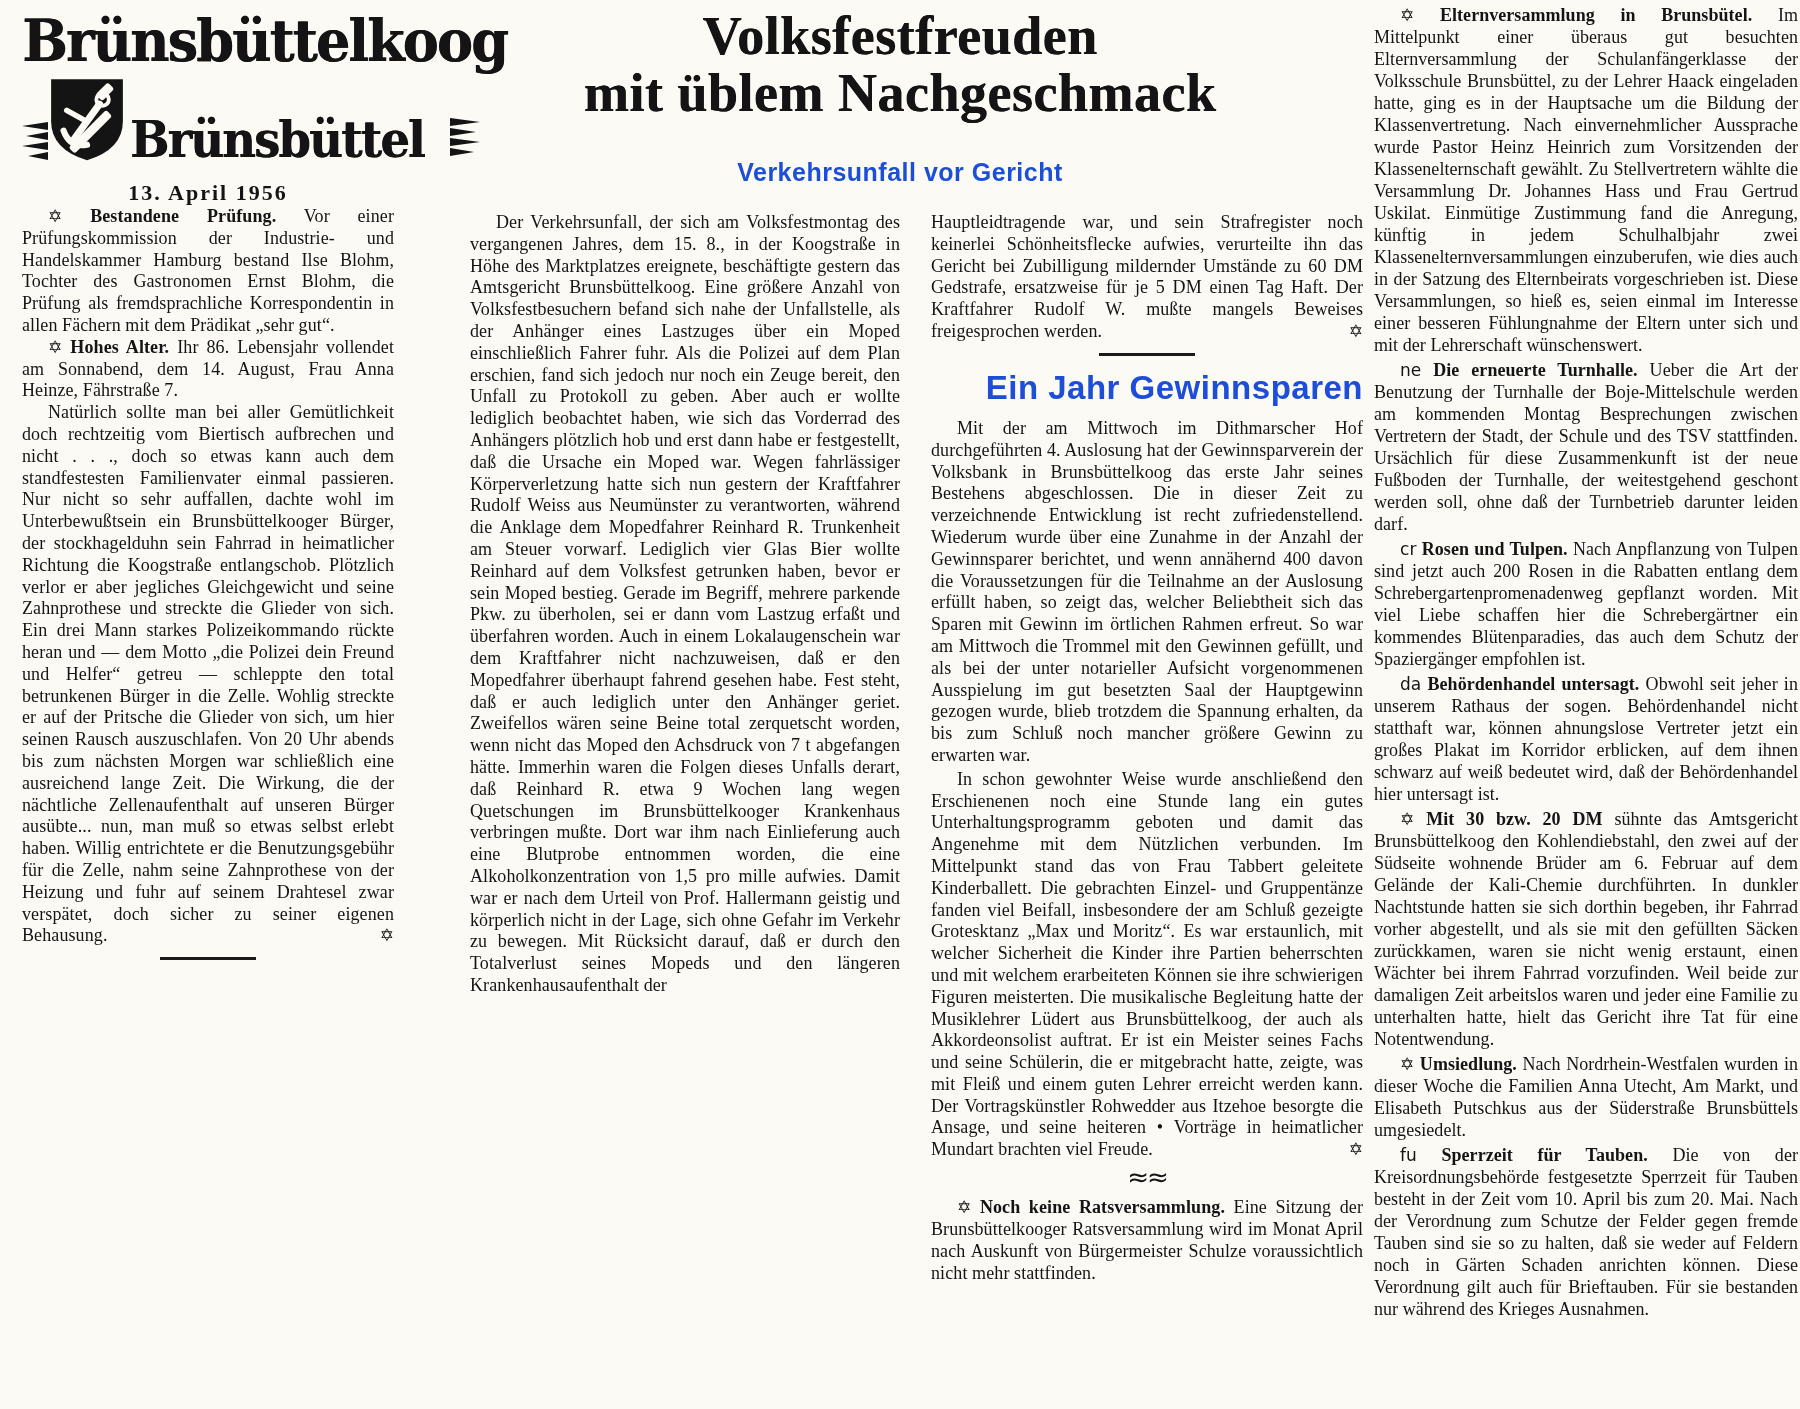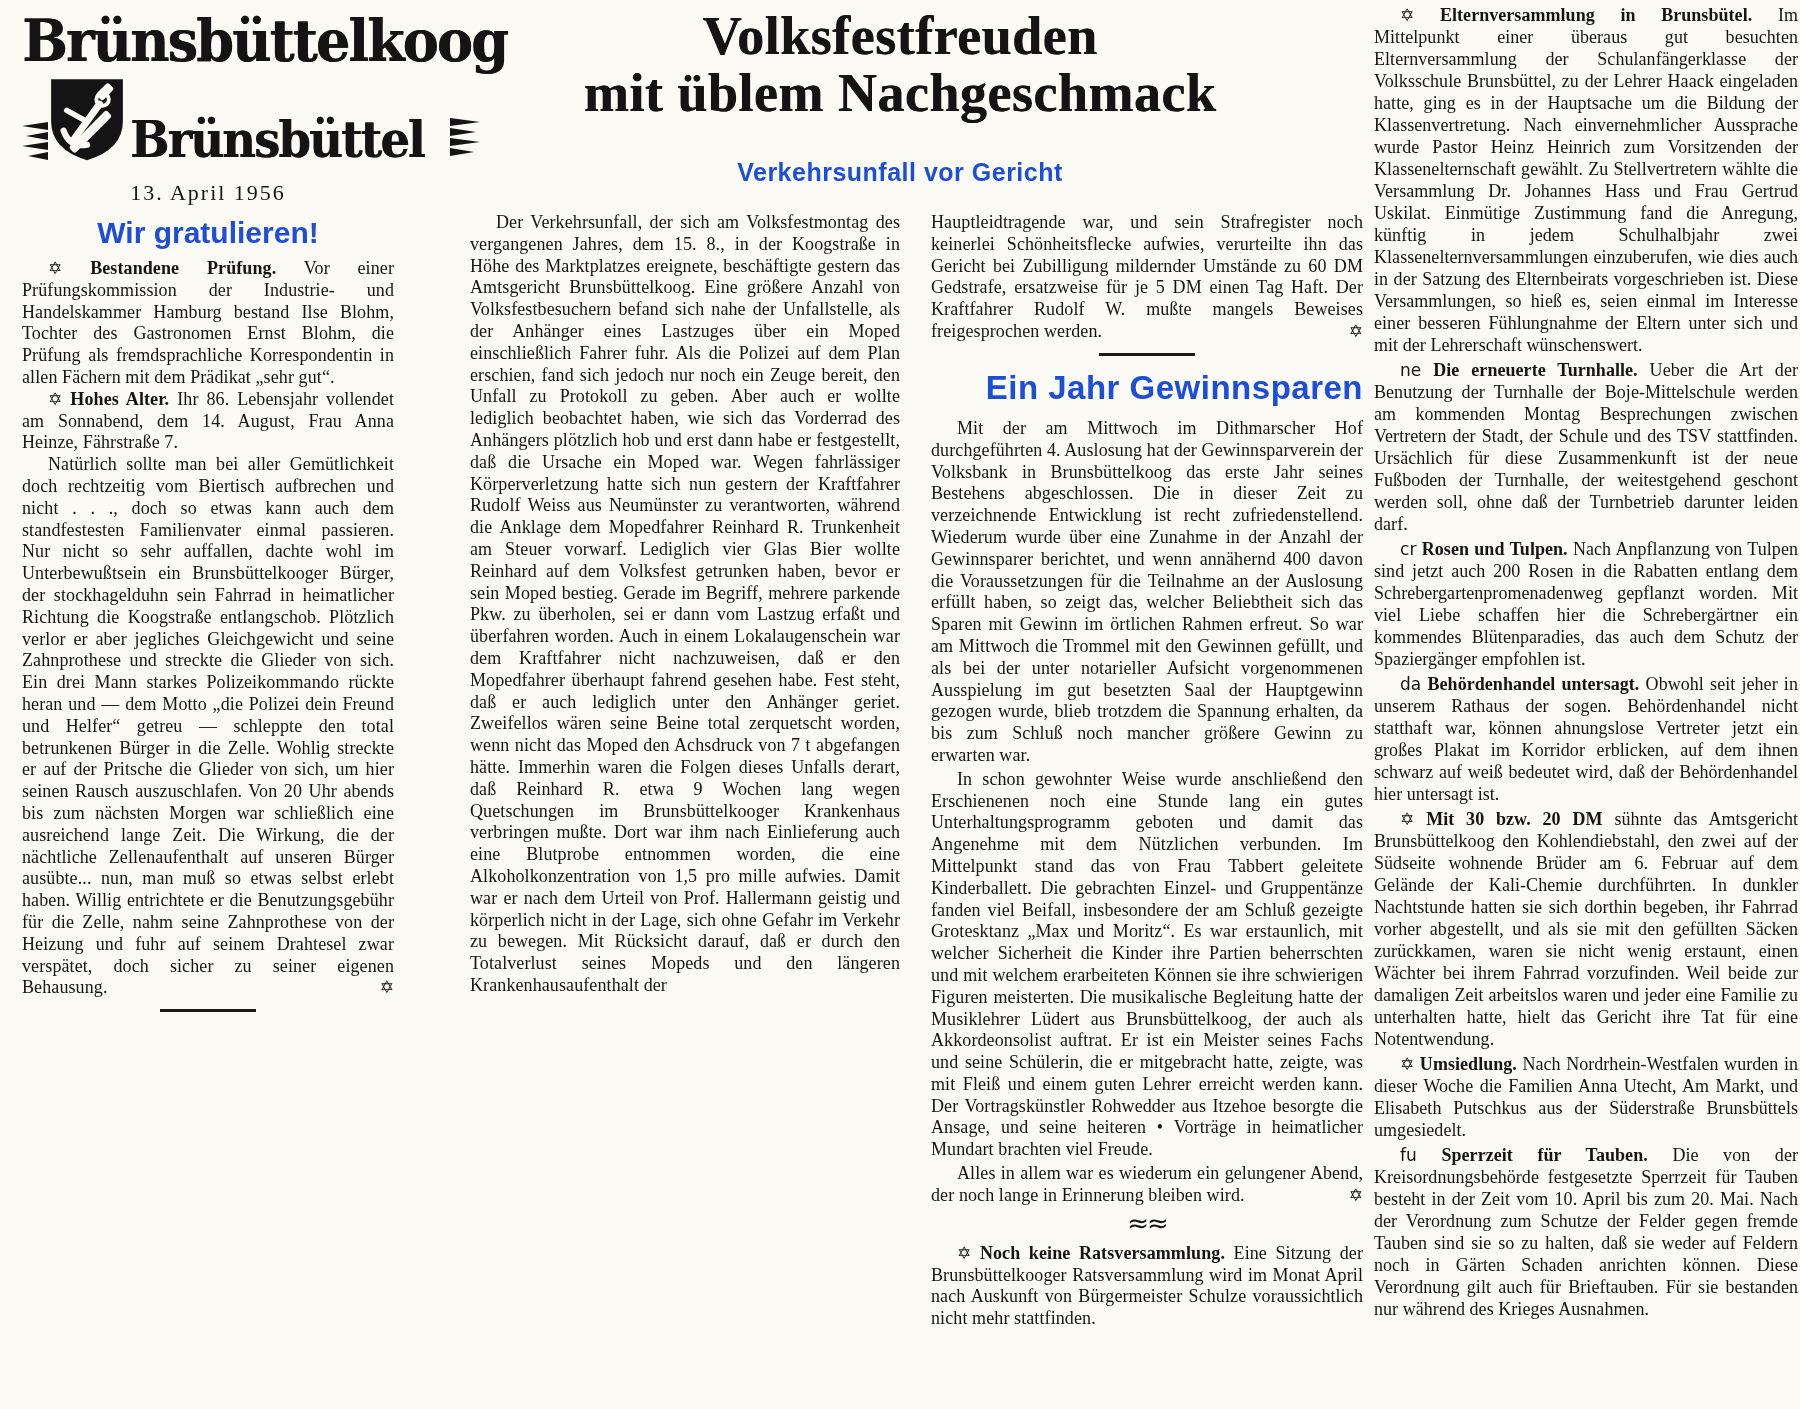--- a/index.html
+++ b/index.html
@@ -29,21 +29,21 @@
   }
   .masthead-row{display:flex;align-items:flex-end;margin-top:6px;}
   .masthead-line2{
     font-family:"DejaVu Serif", serif;font-weight:700;
     font-size:50px;line-height:52px;letter-spacing:-2px;
     white-space:nowrap;transform:scaleX(.93);transform-origin:left;
     text-shadow:.6px 0 0 currentColor;
   }
   .shield{flex:0 0 auto;margin-right:4px;}
   .flourish{flex:0 0 auto;}
-  .date-line{text-align:center;font-weight:400;font-size:22px;margin-top:14px;letter-spacing:2px;}
+  .date-line{text-align:center;font-weight:700;font-size:22px;margin-top:14px;letter-spacing:2px;}
   .head-gratulieren{text-align:center;font-size:30px;line-height:34px;margin:10px 0 8px 0;}
   .head-polizei{text-align:center;font-size:34px;line-height:38px;margin:16px 0 10px 0;letter-spacing:.5px;}
   .endmark{ text-align:right;margin-top:-21.8px;font-family:"DejaVu Sans",sans-serif;font-size:17px;}
   .rule-short{width:96px;border:0;border-top:3px solid #1a1a1a;margin:12px auto 0 auto;}
   
   .center-block{position:absolute;left:430px;top:0;width:940px;height:1409px;}
   .main-headline{
     text-align:center;font-family:"Liberation Serif", serif;font-weight:700;
     font-size:54px;line-height:57px;letter-spacing:.5px;margin-top:8px;
     text-shadow:.5px 0 0 currentColor;
@@ -93,21 +93,20 @@
             <polygon points="0,4 30,8 0,12" fill="#141414"></polygon>
             <polygon points="0,14 26,18 0,22" fill="#141414"></polygon>
             <polygon points="0,24 30,28 0,32" fill="#141414"></polygon>
             <polygon points="0,34 24,38 0,42" fill="#141414"></polygon>
           </svg>
         </span>
       </div>
       <div class="date-line">13. April 1956</div>
     </div>
 
-    <h2 class="sans-head head-gratulieren">Wir gratulieren!</h2>
 
     <p class="body-text"><span class="mark">✡</span> <span class="lead">Bestandene Prüfung.</span> <span>Vor einer Prüfungskommission der Industrie- und Handelskammer Hamburg bestand Ilse Blohm, Tochter des Gastronomen Ernst Blohm, die Prüfung als fremdsprachliche Korrespondentin in allen Fächern mit dem Prädikat „sehr gut“.</span></p>
 
     <p class="body-text"><span class="mark">✡</span> <span class="lead">Hohes Alter.</span> <span>Ihr 86. Lebensjahr vollendet am Sonnabend, dem 14. August, Frau Anna Heinze, Fährstraße 7.</span></p>
 
 
     <p class="body-text">Natürlich sollte man bei aller Gemütlichkeit doch rechtzeitig vom Biertisch aufbrechen und nicht . . ., doch so etwas kann auch dem standfestesten Familienvater einmal passieren. Nur nicht so sehr auffallen, dachte wohl im Unterbewußtsein ein Brunsbüttelkooger Bürger, der stockhagelduhn sein Fahrrad in heimatlicher Richtung die Koogstraße entlangschob. Plötzlich verlor er aber jegliches Gleichgewicht und seine Zahnprothese und streckte die Glieder von sich. Ein drei Mann starkes Polizeikommando rückte heran und — dem Motto „die Polizei dein Freund und Helfer“ getreu — schleppte den total betrunkenen Bürger in die Zelle. Wohlig streckte er auf der Pritsche die Glieder von sich, um hier seinen Rausch auszuschlafen. Von 20 Uhr abends bis zum nächsten Morgen war schließlich eine ausreichend lange Zeit. Die Wirkung, die der nächtliche Zellenaufenthalt auf unseren Bürger ausübte... nun, man muß so etwas selbst erlebt haben. Willig entrichtete er die Benutzungsgebühr für die Zelle, nahm seine Zahnprothese von der Heizung und fuhr auf seinem Drahtesel zwar verspätet, doch sicher zu seiner eigenen Behausung.</p>
     <div class="endmark">✡</div>
 
     <hr class="rule-short">
@@ -128,21 +127,20 @@
     <div class="center-colB">
       <p class="body-text noindent">Hauptleidtragende war, und sein Strafregister noch keinerlei Schönheitsflecke aufwies, verurteilte ihn das Gericht bei Zubilligung mildernder Umstände zu 60 DM Gedstrafe, ersatzweise für je 5 DM einen Tag Haft. Der Kraftfahrer Rudolf W. mußte mangels Beweises freigesprochen werden.</p>
       <div class="endmark">✡</div>
 
       <hr class="rule-short">
 
       <h2 class="sans-head head-gewinnsparen">Ein Jahr Gewinnsparen</h2>
 
       <p class="body-text">Mit der am Mittwoch im Dithmarscher Hof durchgeführten 4. Auslosung hat der Gewinnsparverein der Volksbank in Brunsbüttelkoog das erste Jahr seines Bestehens abgeschlossen. Die in dieser Zeit zu verzeichnende Entwicklung ist recht zufriedenstellend. Wiederum wurde über eine Zunahme in der Anzahl der Gewinnsparer berichtet, und wenn annähernd 400 davon die Voraussetzungen für die Teilnahme an der Auslosung erfüllt haben, so zeigt das, welcher Beliebtheit sich das Sparen mit Gewinn im örtlichen Rahmen erfreut. So war am Mittwoch die Trommel mit den Gewinnen gefüllt, und als bei der unter notarieller Aufsicht vorgenommenen Ausspielung im gut besetzten Saal der Hauptgewinn gezogen wurde, blieb trotzdem die Spannung erhalten, da bis zum Schluß noch mancher größere Gewinn zu erwarten war.</p>
       <p class="body-text para-gap">In schon gewohnter Weise wurde anschließend den Erschienenen noch eine Stunde lang ein gutes Unterhaltungsprogramm geboten und damit das Angenehme mit dem Nützlichen verbunden. Im Mittelpunkt stand das von Frau Tabbert geleitete Kinderballett. Die gebrachten Einzel- und Gruppentänze fanden viel Beifall, insbesondere der am Schluß gezeigte Grotesktanz „Max und Moritz“. Es war erstaunlich, mit welcher Sicherheit die Kinder ihre Partien beherrschten und mit welchem erarbeiteten Können sie ihre schwierigen Figuren meisterten. Die musikalische Begleitung hatte der Musiklehrer Lüdert aus Brunsbüttelkoog, der auch als Akkordeonsolist auftrat. Er ist ein Meister seines Fachs und seine Schülerin, die er mitgebracht hatte, zeigte, was mit Fleiß und einem guten Lehrer erreicht werden kann. Der Vortragskünstler Rohwedder aus Itzehoe besorgte die Ansage, und seine heiteren • Vorträge in heimatlicher Mundart brachten viel Freude.</p>
-      <p class="body-text para-gap">Alles in allem war es wiederum ein gelungener Abend, der noch lange in Erinnerung bleiben wird.</p>
       <div class="endmark">✡</div>
 
       <div class="squiggle">≈≈</div>
 
       <p class="body-text"><span class="mark">✡</span> <span class="lead">Noch keine Ratsversammlung.</span> <span>Eine Sitzung der Brunsbüttelkooger Ratsversammlung wird im Monat April nach Auskunft von Bürgermeister Schulze voraussichtlich nicht mehr stattfinden.</span></p>
     </div>
   </div>
 
   <div class="col-right">
 

